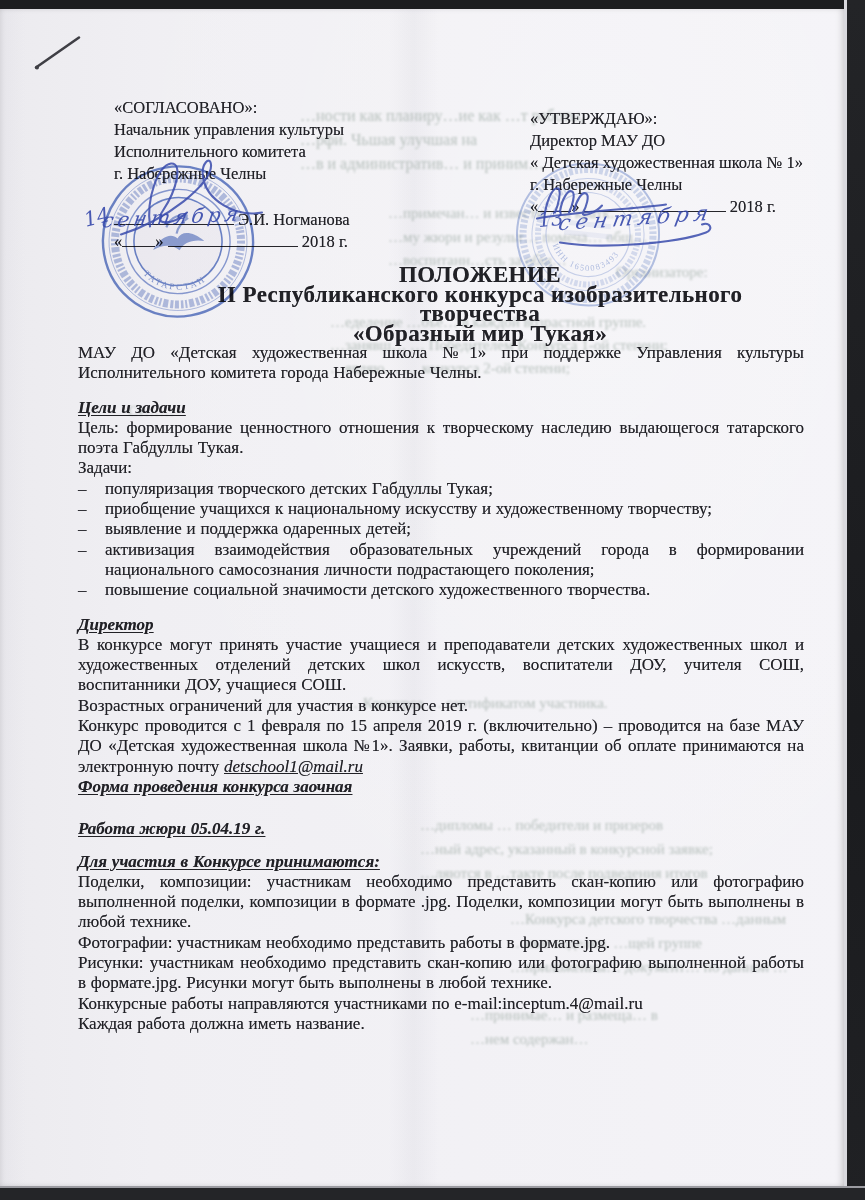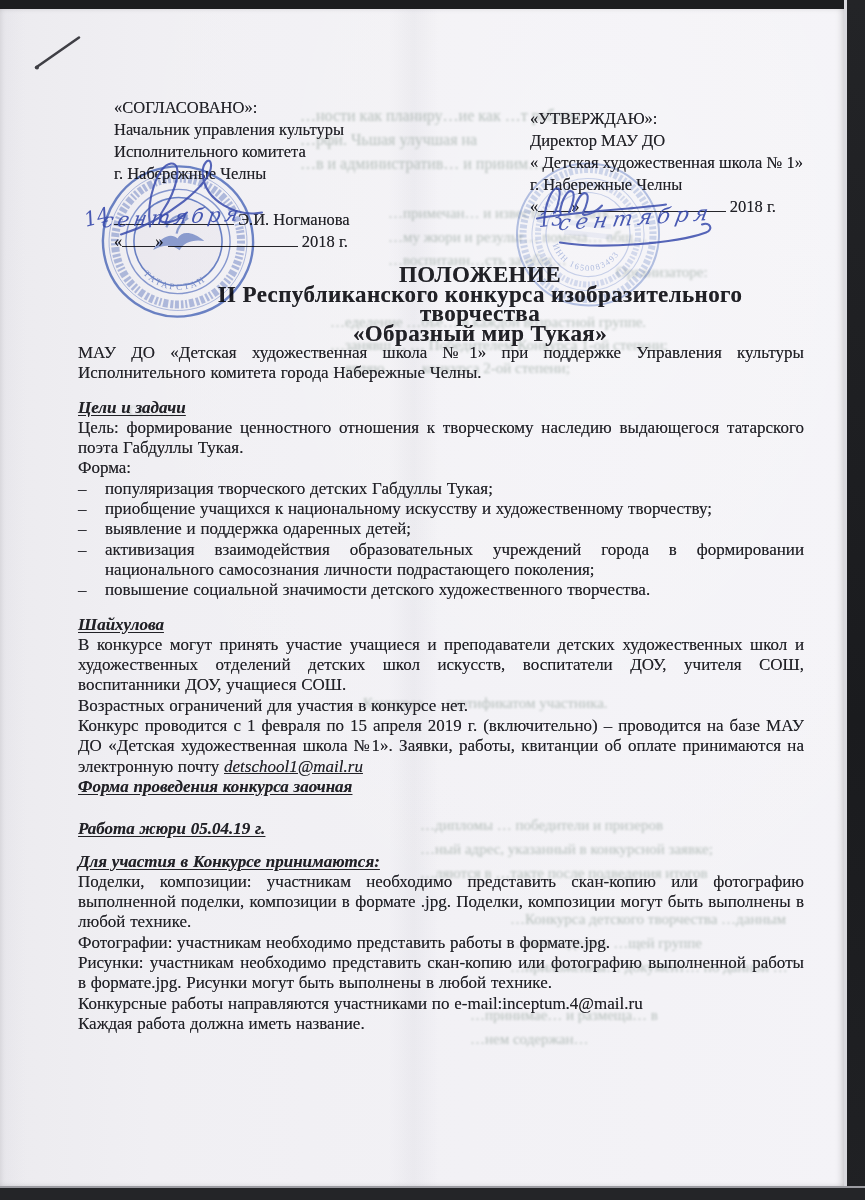--- a/index.html
+++ b/index.html
@@ -130,21 +130,21 @@
       <div>ПОЛОЖЕНИЕ</div>
       <div>II Республиканского конкурса изобразительного творчества</div>
       <div>«Образный мир Тукая»</div>
     </div>
 
     <div class="txt body">
       <p class="just">МАУ ДО «Детская художественная школа №1»  при поддержке Управления  культуры Исполнительного комитета города Набережные Челны.</p>
 
       <h3 class="sect mt14">Цели и задачи</h3>
       <p class="just">Цель: формирование ценностного отношения к творческому наследию выдающегося татарского поэта Габдуллы Тукая.</p>
-      <p>Форма:</p>
+      <p>Задачи:</p>
       <div>
 
       <div class="bullet">
             <span class="dash">–</span>
             <span class="btxt">популяризация творческого детских Габдуллы Тукая;</span>
           </div>
           <div class="bullet">
             <span class="dash">–</span>
             <span class="btxt">приобщение учащихся к национальному искусству и  художественному творчеству;</span>
           </div>
@@ -155,21 +155,21 @@
           <div class="bullet">
             <span class="dash">–</span>
             <span class="btxt">активизация взаимодействия  образовательных учреждений города в формировании национального самосознания личности подрастающего поколения;</span>
           </div>
           <div class="bullet">
             <span class="dash">–</span>
             <span class="btxt">повышение социальной значимости детского художественного творчества.</span>
           </div>
         </div>
 
-      <h3 class="sect mt14">Шайхулова</h3>
+      <h3 class="sect mt14">Директор</h3>
       <p class="just">В конкурсе могут принять участие учащиеся и преподаватели детских художественных школ и художественных отделений детских школ искусств, воспитатели ДОУ, учителя СОШ, воспитанники ДОУ, учащиеся СОШ.</p>
       <p>Возрастных ограничений для участия в конкурсе нет.</p>
 
       <p class="just"><span> Конкурс проводится с  1 февраля  по 15 апреля 2019 г. (включительно) – проводится  на базе МАУ ДО «Детская художественная школа №1». Заявки, работы, квитанции об оплате  принимаются на электронную почту </span><span class="email">detschool1@mail.ru</span></p>
       <h3 class="sect">Форма проведения конкурса заочная</h3>
 
       <h3 class="sect mt22">Работа жюри  05.04.19 г.</h3>
 
       <h3 class="sect mt12">Для участия в Конкурсе принимаются:</h3>
       <div>

